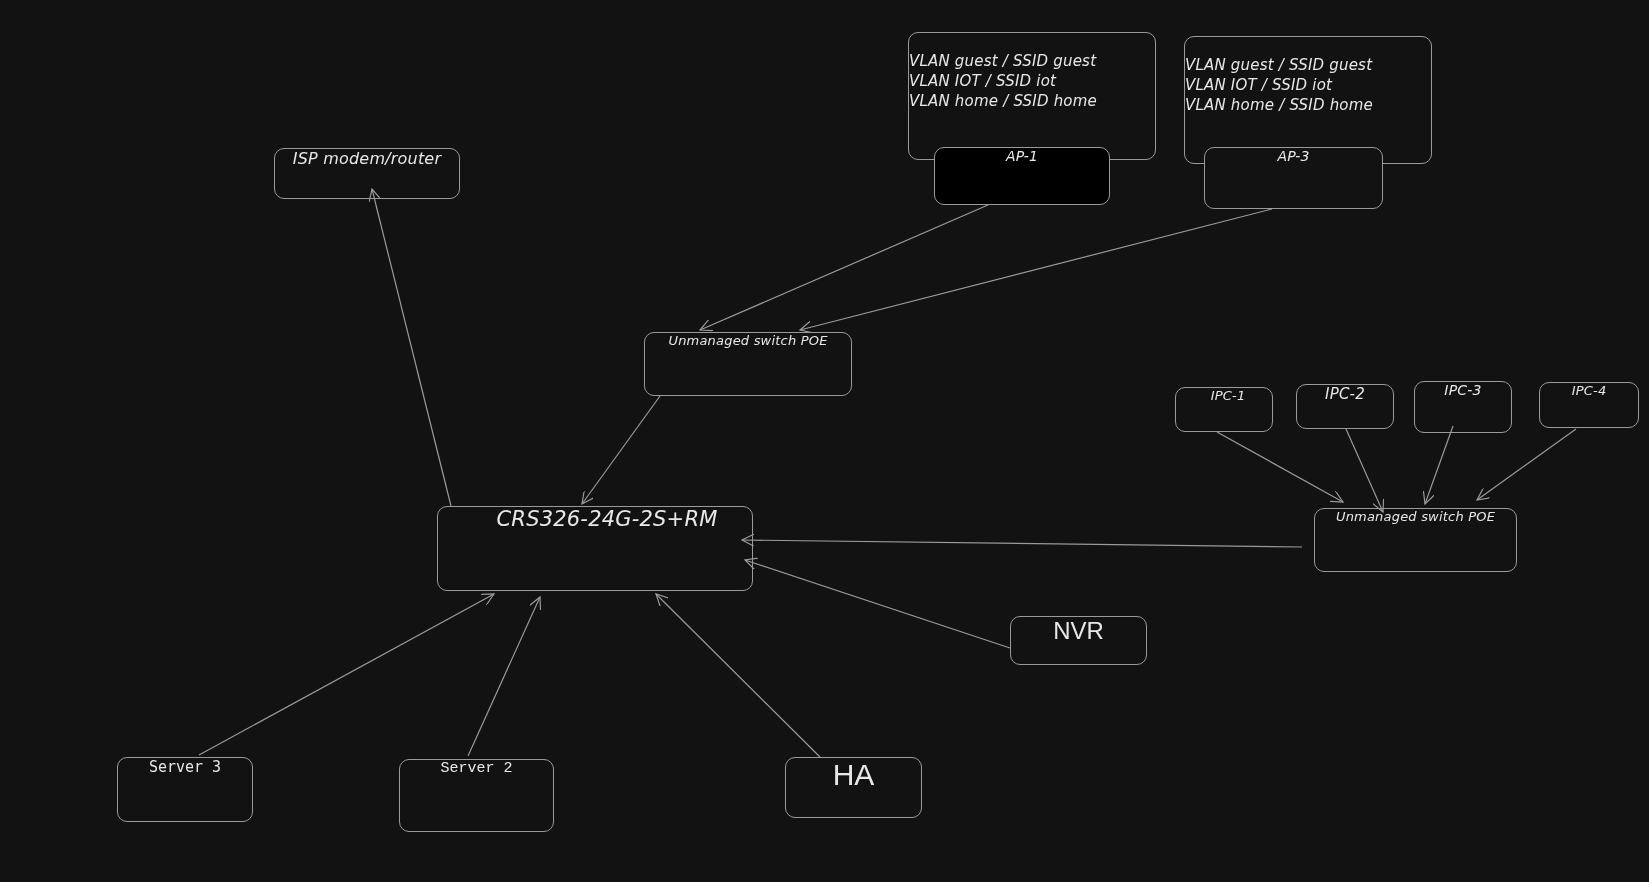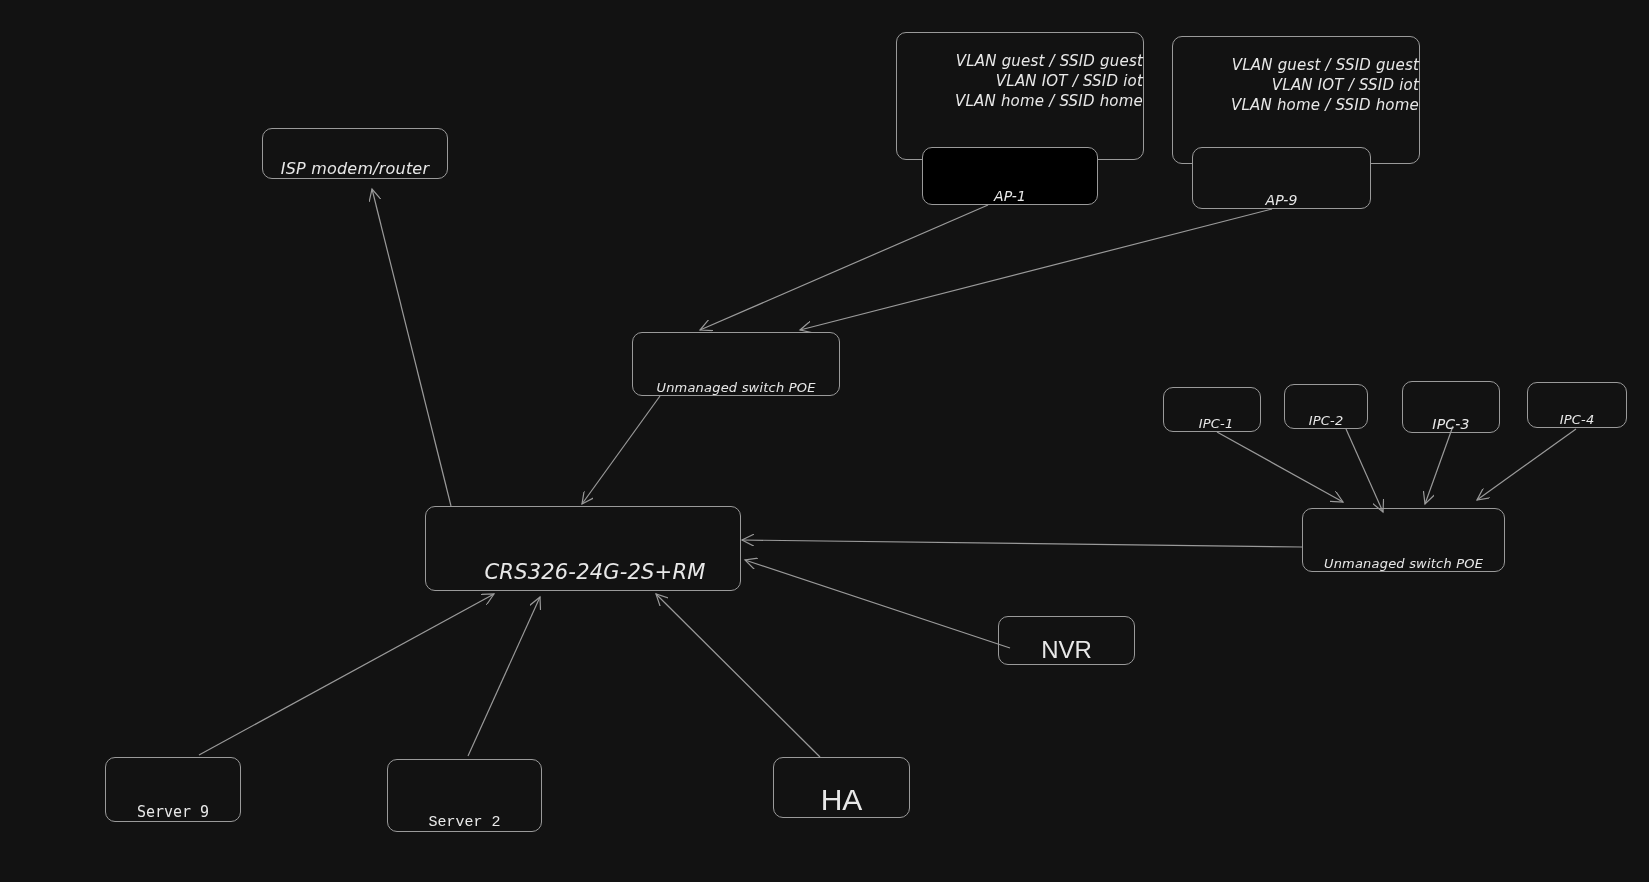--- a/index.html
+++ b/index.html
@@ -1,18 +1,18 @@
 <!DOCTYPE html>
 <html><head>
 <meta charset="utf-8">
 <style>
   html, body { margin:0; padding:0; background:#121212; }
   body { width:1649px; height:882px; position:relative; overflow:hidden; font-family:"DejaVu Sans", sans-serif; color:#e8e8e8; }
   svg.edges { position:absolute; left:0; top:0; width:1649px; height:882px; pointer-events:none; }
-  .node { position:absolute; box-sizing:border-box; border:1.3px solid #9a9a9a; border-radius:10px; display:flex; align-items:flex-end; justify-content:center; text-align:center; background:transparent; cursor:pointer; }
+  .node { position:absolute; box-sizing:border-box; border:1.3px solid #9a9a9a; border-radius:10px; display:flex; align-items:flex-start; justify-content:center; text-align:center; background:transparent; cursor:pointer;margin-left:12px; }
   .hand { font-family:"DejaVu Sans", sans-serif; font-style:italic; letter-spacing:0.2px; }
   .mono { font-family:"DejaVu Sans Mono", monospace; }
   .sans { font-family:"Liberation Sans", sans-serif; }
   .vlan { flex-direction:column; justify-content:flex-start; padding-top:18px; font-size:15px; line-height:20px; }
   .vlan span { display:block; }
 </style>
 </head>
 <body>
 
 <svg class="edges" viewBox="0 0 1649 882">
@@ -31,54 +31,54 @@
     <line x1="1453" y1="426" x2="1425" y2="504" marker-end="url(#arr)"></line>
     <line x1="1576" y1="429" x2="1477" y2="500" marker-end="url(#arr)"></line>
     <line x1="1302" y1="547" x2="742" y2="540" marker-end="url(#arr)"></line>
     <line x1="1010" y1="648" x2="745" y2="560" marker-end="url(#arr)"></line>
     <line x1="820" y1="757" x2="656" y2="594" marker-end="url(#arr)"></line>
     <line x1="199" y1="755" x2="494" y2="594" marker-end="url(#arr)"></line>
     <line x1="468" y1="756" x2="540" y2="597" marker-end="url(#arr)"></line>
   </g>
 </svg>
 
-<div class="node hand" style="left:262px;top:128px;width:186px;height:51px;font-size:16px;">
+<div class="node hand" style="left:262px;top:148px;width:186px;height:51px;font-size:16px;">
   <span>ISP modem/router</span>
 </div>
 
 <div class="node hand vlan" style="left:896px;top:32px;width:248px;height:128px;">
   <span>VLAN guest / SSID guest</span>
   <span>VLAN IOT / SSID iot</span>
   <span>VLAN home / SSID home</span>
 </div>
 <div class="node hand" style="left:922px;top:147px;width:176px;height:58px;font-size:14px;background:#000000;">
   <span>AP-1</span>
 </div>
 
 <div class="node hand vlan" style="left:1172px;top:36px;width:248px;height:128px;">
   <span>VLAN guest / SSID guest</span>
   <span>VLAN IOT / SSID iot</span>
   <span>VLAN home / SSID home</span>
 </div>
 <div class="node hand" style="left:1192px;top:147px;width:179px;height:62px;font-size:14px;background:#121212;">
-  <span>AP-9</span>
+  <span>AP-3</span>
 </div>
 
 <div class="node hand" style="left:632px;top:332px;width:208px;height:64px;font-size:13px;">
   <span>Unmanaged switch POE</span>
 </div>
 
 <div class="node hand" style="left:425px;top:506px;width:316px;height:85px;font-size:21px;padding-bottom:6px;padding-left:24px;">
   <span>CRS326-24G-2S+RM</span>
 </div>
 
 <div class="node hand" style="left:1163px;top:387px;width:98px;height:45px;font-size:13px;padding-left:8px;">
   <span>IPC-1</span>
 </div>
-<div class="node hand" style="left:1284px;top:384px;width:84px;height:45px;font-size:13px;">
+<div class="node hand" style="left:1284px;top:384px;width:98px;height:45px;font-size:15px;">
   <span>IPC-2</span>
 </div>
 <div class="node hand" style="left:1402px;top:381px;width:98px;height:52px;font-size:14px;">
   <span>IPC-3</span>
 </div>
 <div class="node hand" style="left:1527px;top:382px;width:100px;height:46px;font-size:13px;">
   <span>IPC-4</span>
 </div>
 
 <div class="node hand" style="left:1302px;top:508px;width:203px;height:64px;font-size:13px;">
@@ -87,18 +87,18 @@
 
 <div class="node sans" style="left:998px;top:616px;width:137px;height:49px;font-size:24px;">
   <span>NVR</span>
 </div>
 
 <div class="node sans" style="left:773px;top:757px;width:137px;height:61px;font-size:30px;">
   <span>HA</span>
 </div>
 
 <div class="node mono" style="left:105px;top:757px;width:136px;height:65px;font-size:15px;">
-  <span>Server 9</span>
+  <span>Server 3</span>
 </div>
 
 <div class="node mono" style="left:387px;top:759px;width:155px;height:73px;font-size:15px;font-family:Liberation Mono, monospace;">
   <span>Server 2</span>
 </div>
 
 </body></html>

